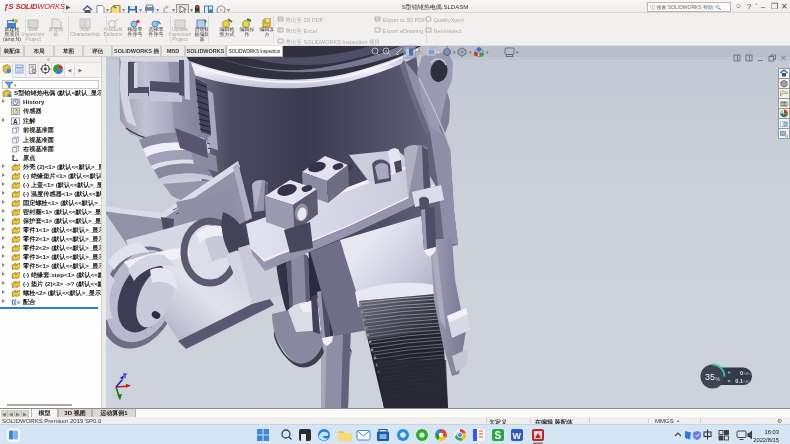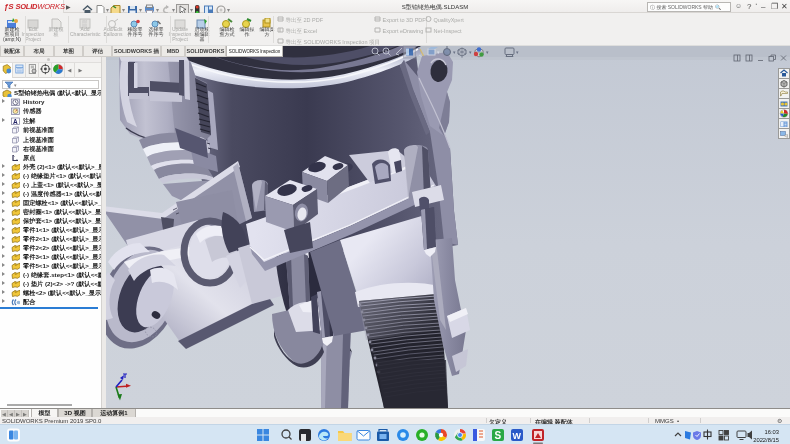--- a/index.html
+++ b/index.html
@@ -592,20 +592,35 @@
         <path d="M6 45.5l3.7 0.5a3.8 3.8 0 0 1-5.2 2.8z" fill="#2a8a2a"></path>
         <path d="M6 45.5l-1.5 3.3a3.8 3.8 0 0 1-2.2-3.6z" fill="#2a5ad0"></path>
         <path d="M6 45.5l-3.7-0.3a3.8 3.8 0 0 1 2-3z" fill="#e8d02a"></path>
       <rect x="2.5" y="53.5" width="7" height="5.5" fill="#6a9ad8"></rect>
         <rect x="3" y="54" width="2.5" height="4.5" fill="#e8f0fa"></rect>
         <path d="M6.5 55h2M6.5 56.5h2M6.5 58h2" stroke="#e8f0fa" stroke-width="0.7"></path>
       <rect x="2.5" y="63.5" width="5" height="4" fill="#8ab8e8" stroke="#4a6a9a" stroke-width="0.5"></rect>
         <path d="M6 67.5l3.5 2v-3z" fill="#e8e8e6" stroke="#888" stroke-width="0.5"></path>
     </svg>
   </div>
+  <div id="zoomwidget" class="abs" style="left:699px;top:363px;width:56px;height:28px">
+    <svg width="56" height="28">
+      <rect x="13" y="4.5" width="40" height="17.5" rx="8.75" fill="#333a49"></rect>
+      <circle cx="13.5" cy="13.5" r="12" fill="#3d4553"></circle>
+      <path d="M13.5 1.5 A12 12 0 0 1 25.5 13.5" fill="none" stroke="#35c8b8" stroke-width="1.8"></path>
+      <text x="6" y="17" font-size="9" fill="#f0f0f2">35</text>
+        <text x="16.5" y="17.5" font-size="5" fill="#d8d8da">%</text>
+      <circle cx="30" cy="9.5" r="1.3" fill="#4aa8e8"></circle>
+      <circle cx="30" cy="18" r="1.3" fill="#52c858"></circle>
+      <text x="44" y="11.5" font-size="5.5" fill="#e8e8ea" text-anchor="end" font-weight="bold">0</text>
+        <text x="44.5" y="11.5" font-size="3.5" fill="#9aa0ae">KB/s</text>
+      <text x="44" y="20" font-size="5.5" fill="#e8e8ea" text-anchor="end" font-weight="bold">0.1</text>
+        <text x="44.5" y="20" font-size="3.5" fill="#9aa0ae">KB/s</text>
+    </svg>
+  </div>
   <div id="triad" class="abs" style="left:108px;top:370px;width:26px;height:32px">
     <svg width="26" height="32">
       <path d="M8 17l10-0.8" stroke="#c02020" stroke-width="1.6"></path>
         <path d="M18 13.8l5 2l-5 2z" fill="#c02020"></path>
       <path d="M8 17l3.5 11" stroke="#1a7a1a" stroke-width="1.6"></path>
         <path d="M9.5 24.5l2.5 6l2-6.5z" fill="#1a7a1a"></path>
       <path d="M8 17l6-7" stroke="#2020c0" stroke-width="1.6"></path>
         <path d="M12 8l4-3l-1 5z" fill="#2020c0"></path>
         <path d="M15 4h4M17 4v4" stroke="#2020c0" stroke-width="1.2"></path>
     </svg>

